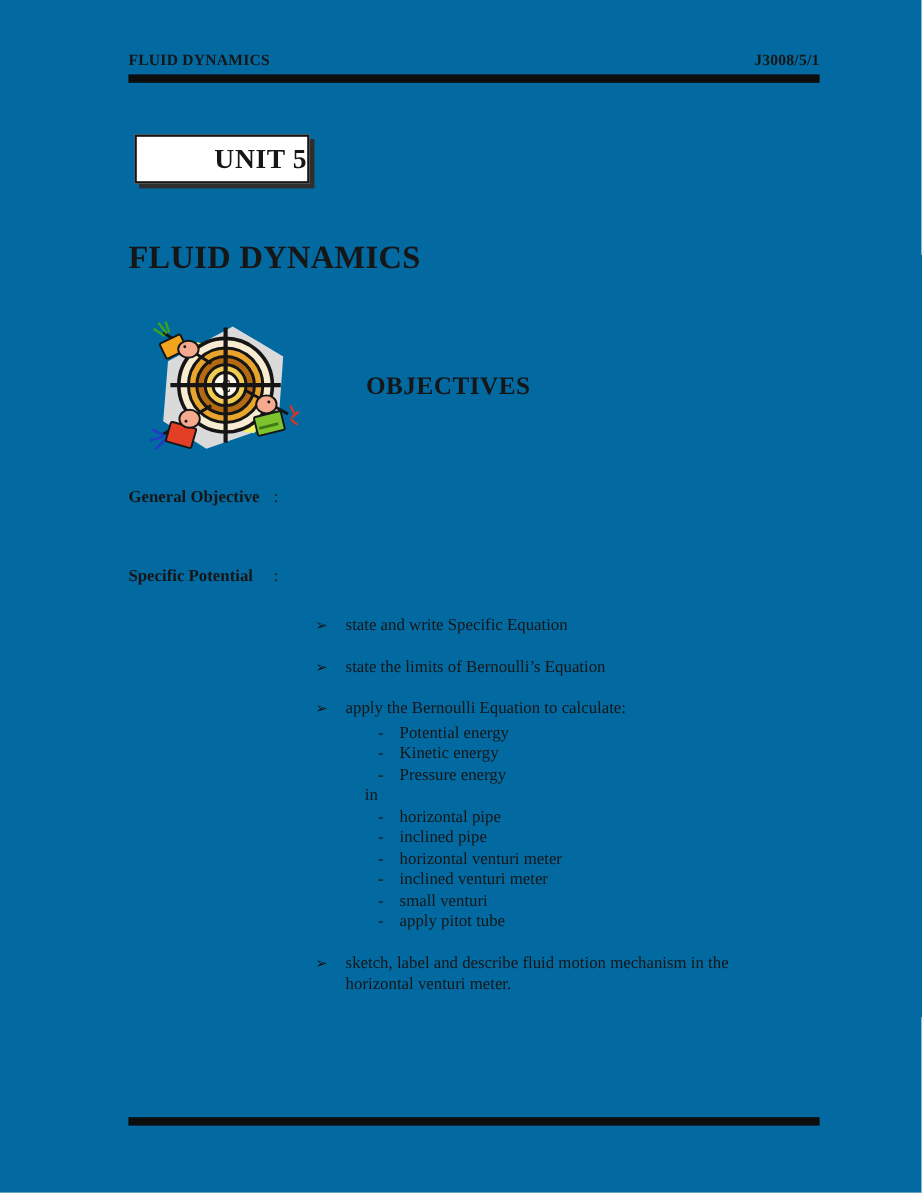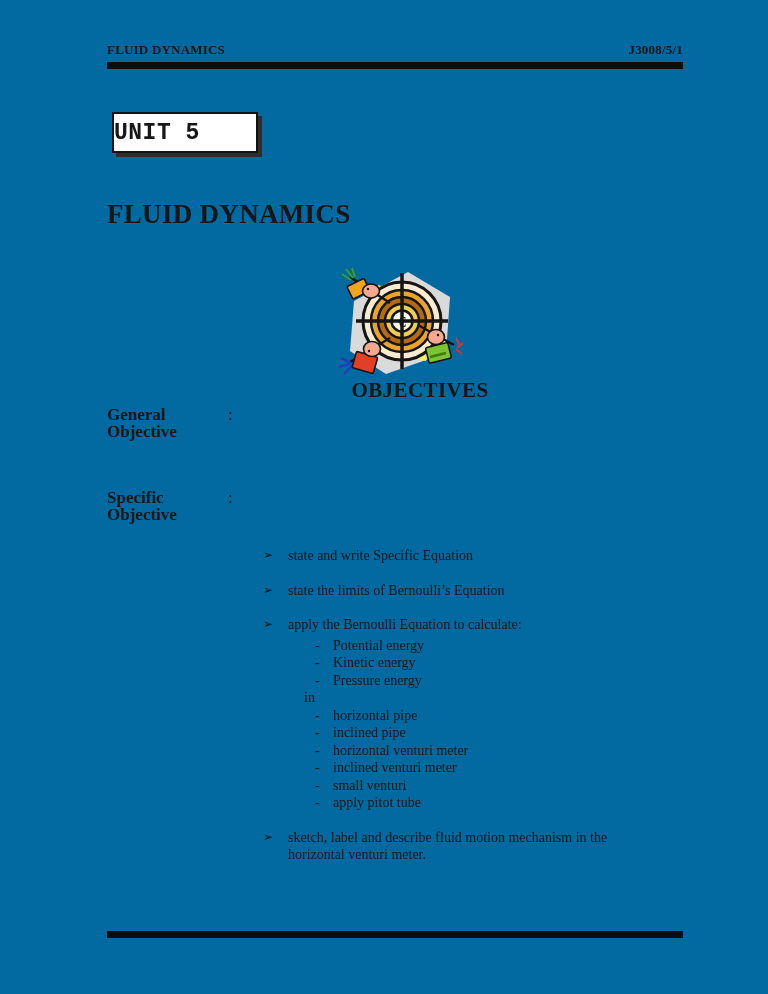--- a/index.html
+++ b/index.html
@@ -38,57 +38,55 @@
 
   
   .unit-box {
     margin: 43px 0 0 5px;
     width: 146px;
     height: 41px;
     border: 2px solid #141414;
     box-shadow: 4px 4px 0 #2e2e2e;
     display: flex;
     align-items: center;
-    justify-content: flex-start;
+    justify-content: flex-end;
     font-size: 23px;
     font-weight: bold;
     letter-spacing: 0.5px;
     background: #ffffff;
-    font-family: Liberation Mono, monospace;
   }
 
   
   .title {
     margin-top: 47px;
     font-size: 27px;
     font-weight: bold;
     line-height: 29px;
     letter-spacing: 0.3px;
   }
 
   
   .obj-row {
     margin-top: 36px;
     display: flex;
     align-items: center;
     height: 113px;
-    flex-direction: column;
   }
   .clipart { margin-left: 13px; flex: 0 0 auto; }
   .obj-heading {
     margin-left: 50px;
     font-size: 21px;
     font-weight: bold;
     letter-spacing: 0.4px;
   }
 
   
   .def-row {
     display: flex;
-    font-size: 17px;
+    font-size: 14px;
     line-height: 17px;
   }
   .def-general { margin-top: 28px; }
   .def-specific { margin-top: 49px; }
   .def-label { font-weight: bold; width: 121px; flex: 0 0 auto; }
   .def-colon { width: 10px; flex: 0 0 auto; margin-right: 8px; }
 
   
   .bullets { margin: 24px 0 0 156px; font-size: 14px; line-height: 17.5px; }
   .bullet { display: flex; margin-bottom: 17px; }
@@ -183,21 +181,21 @@
       </svg>
       <div class="obj-heading">OBJECTIVES</div>
     </div>
 
     <div class="def-row def-general">
       <span class="def-label">General Objective</span>
       <span class="def-colon">:</span>
     </div>
 
     <div class="def-row def-specific">
-      <span class="def-label">Specific Objective</span>
+      <span class="def-label">Specific Potential</span>
       <span class="def-colon">:</span>
     </div>
 
     <div class="bullets">
 
       <div class="bullet">
         <span class="arrow">➢</span>
         <div class="btext">state and write Specific Equation</div>
       </div>
 

